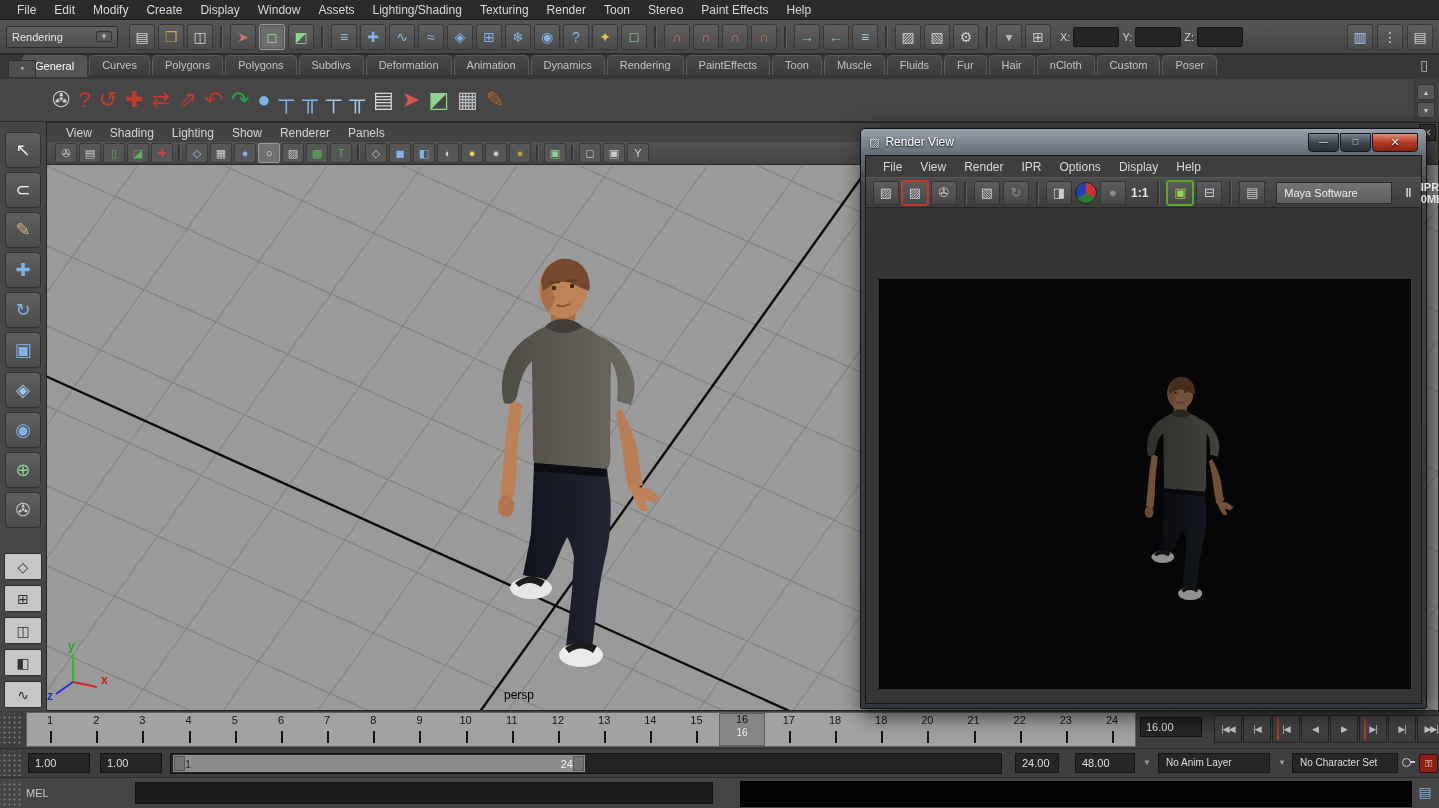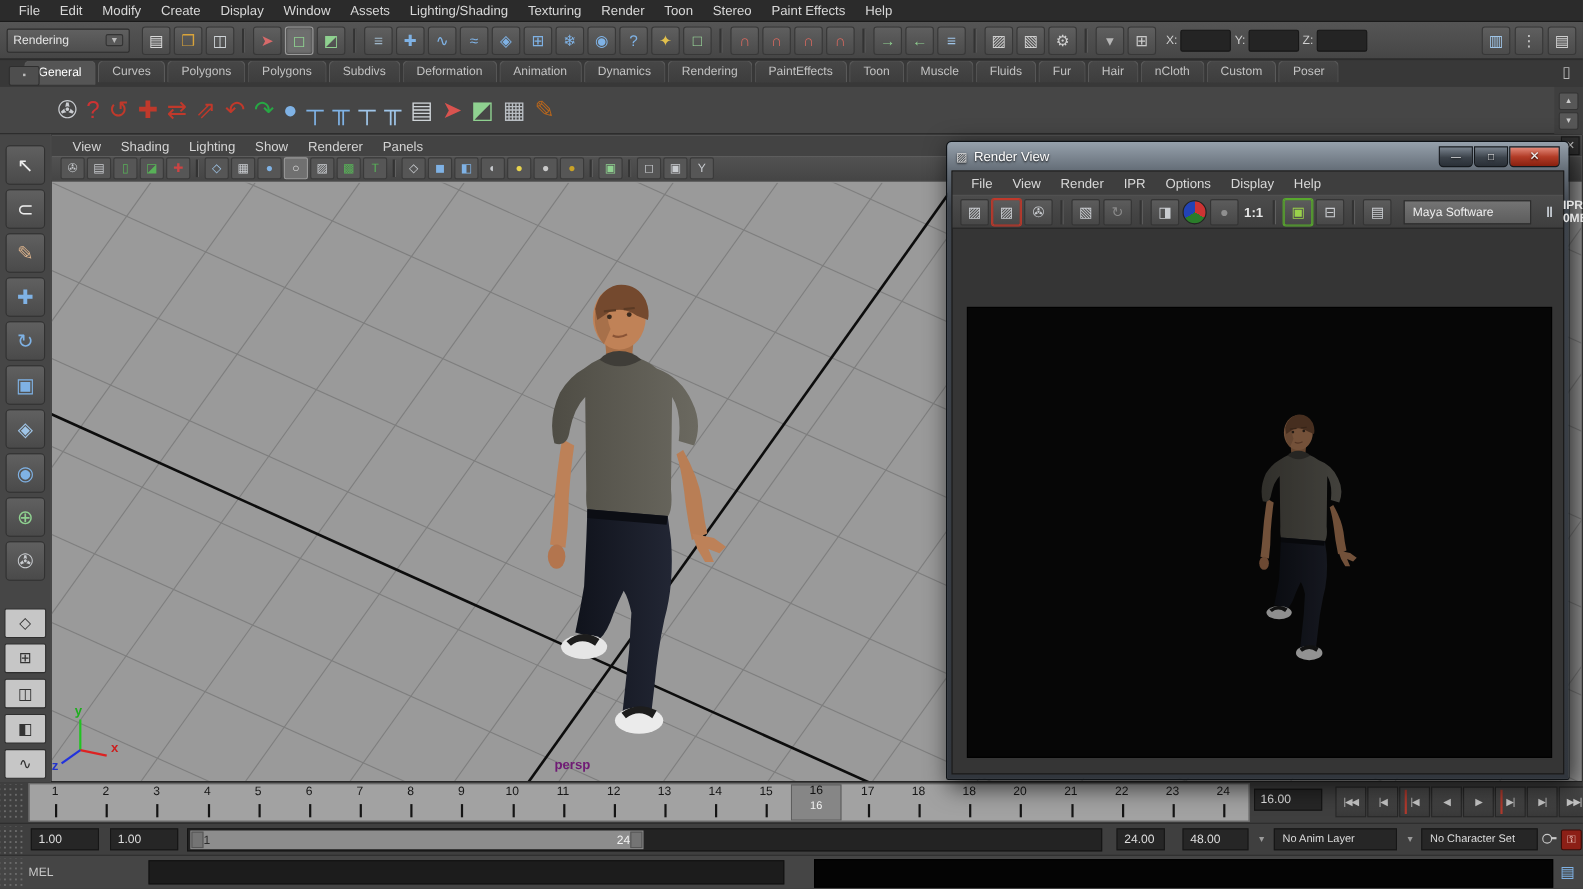--- a/index.html
+++ b/index.html
@@ -54,21 +54,21 @@
   .viewport{position:absolute;left:46px;top:122px;right:0;bottom:97px;background:#9a9a9a;border:1px solid #262626;}
   .vp-menus{height:19px;background:#434343;display:flex;align-items:center;padding-left:10px;}
   .vp-menu-item{padding:1px 9px;font-size:12px;color:#d4d4d4;}
   .vp-icons{height:22px;background:linear-gradient(#525252,#454545);border-bottom:1px solid #2a2a2a;
     display:flex;align-items:center;gap:2px;padding-left:8px;}
   .vp-icon{width:20px;height:18px;background:#565656;border:1px solid #3a3a3a;border-radius:2px;
     display:inline-flex;align-items:center;justify-content:center;font-size:11px;line-height:1;flex:none;}
   .vp-icon.active{background:#707070;border-color:#999;}
   .vp-icons .vsep{height:16px;margin:0 3px;}
   .vp-body{position:absolute;top:43px;left:0;right:0;bottom:0;overflow:hidden;}
-  .persp-label{position:absolute;left:457px;bottom:8px;color:#701a75;font-weight:bold;font-size:12px;}
+  .persp-label{position:absolute;left:457px;bottom:8px;color:#000000;font-weight:normal;font-size:12px;}
   .panel-close{position:absolute;right:2px;top:1px;width:15px;height:15px;background:#303030;
     border:1px solid #1a1a1a;color:#cfcfcf;font-size:10px;display:flex;align-items:center;justify-content:center;}
   
   .render-window{position:absolute;left:860px;top:128px;width:567px;height:581px;z-index:10;
     background:linear-gradient(180deg,#96a1ac,#646d77 26px,#3e444c 60px,#31363d);
     border:1px solid #0e1216;border-radius:5px 5px 2px 2px;padding:2px;
     box-shadow:4px 6px 22px rgba(0,0,0,.7);box-sizing:border-box;}
   .rv-titlebar{height:22px;display:flex;align-items:center;gap:6px;padding:0 6px;color:#fff;
     font-size:12px;text-shadow:0 1px 2px #000;}
   .rv-win-icon{font-size:11px;color:#ddd;}

